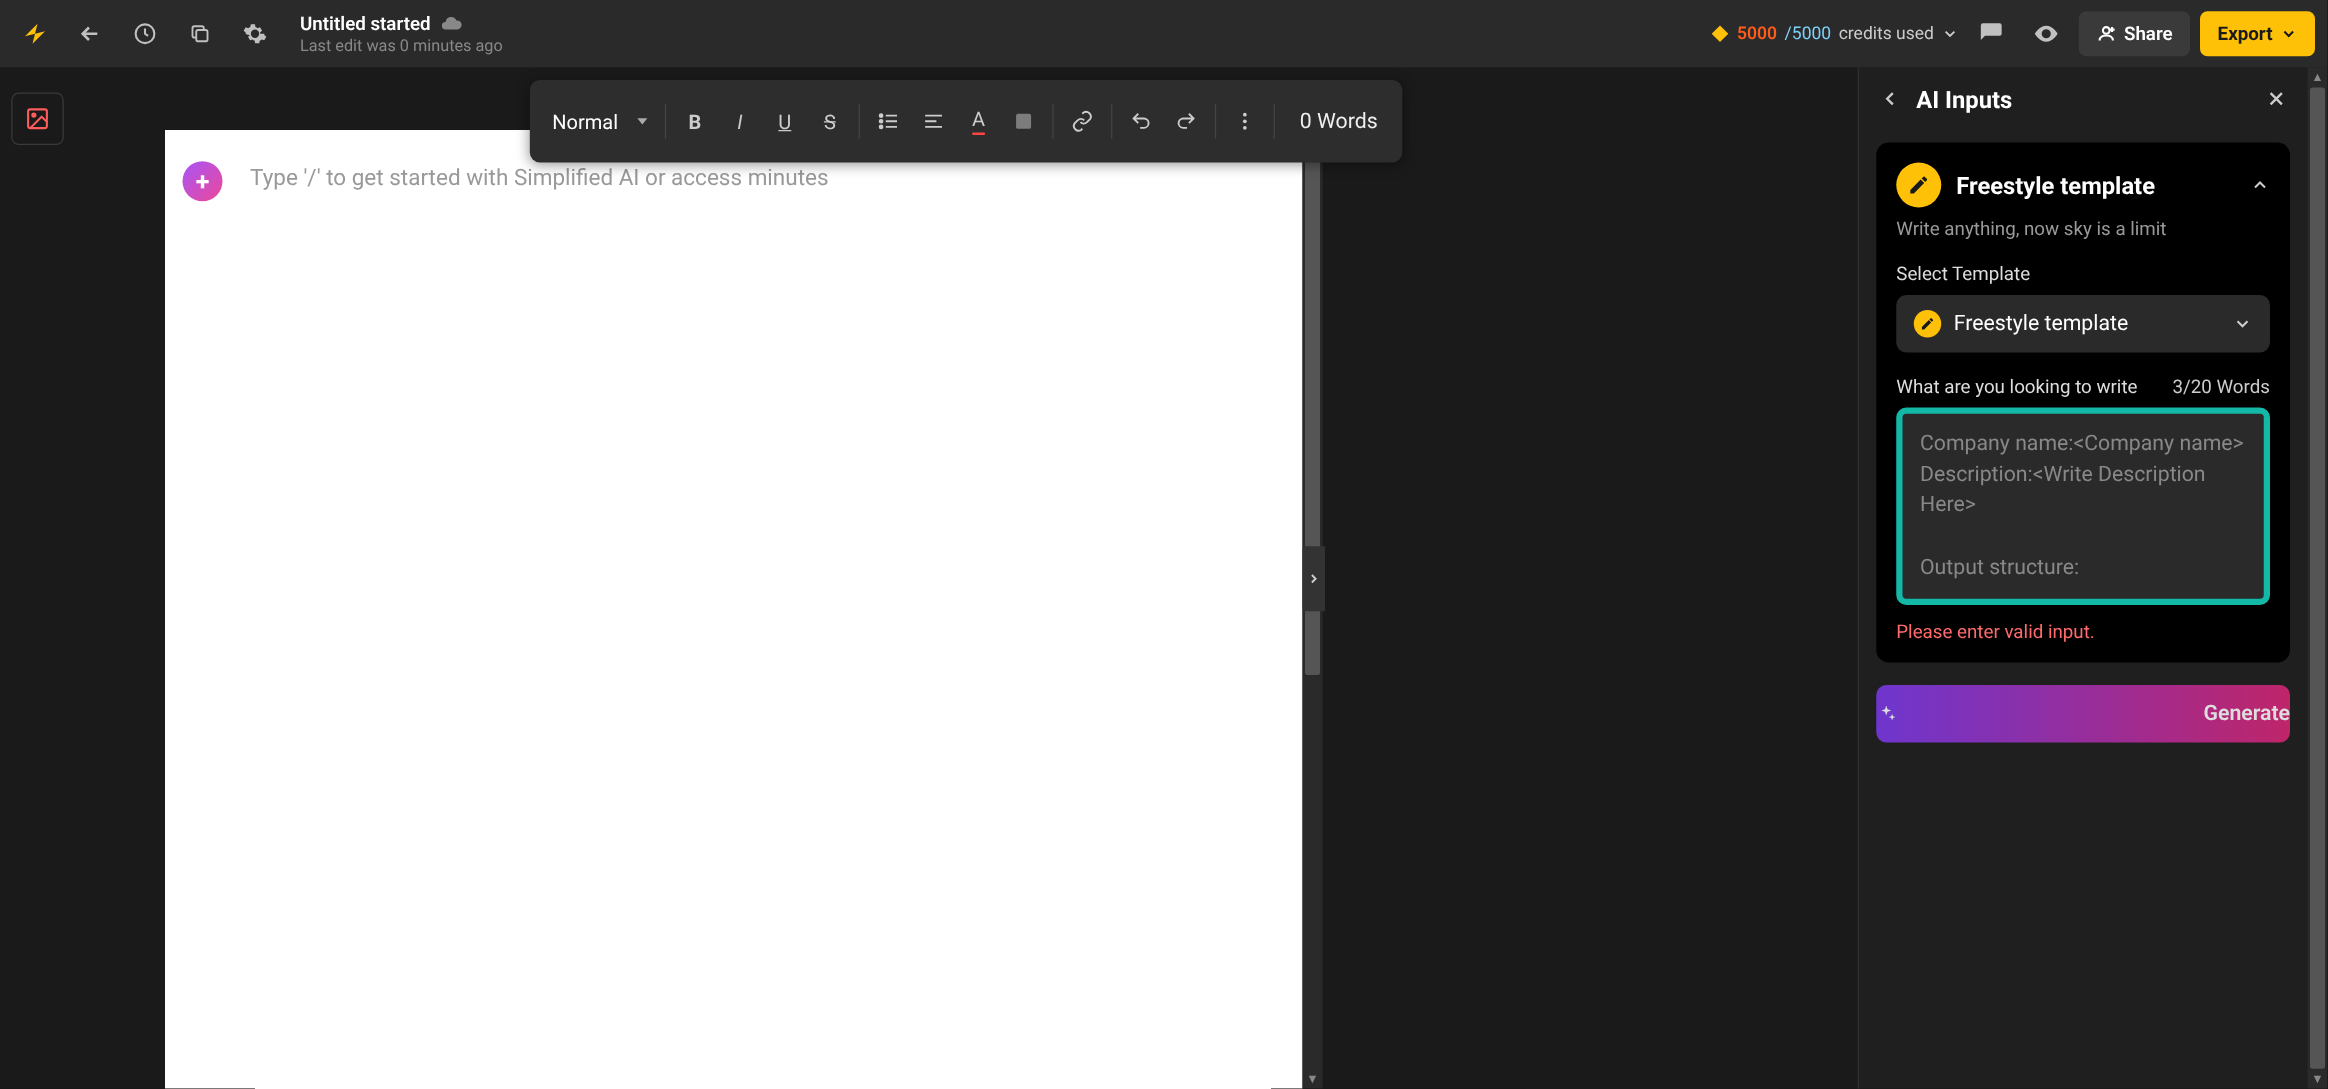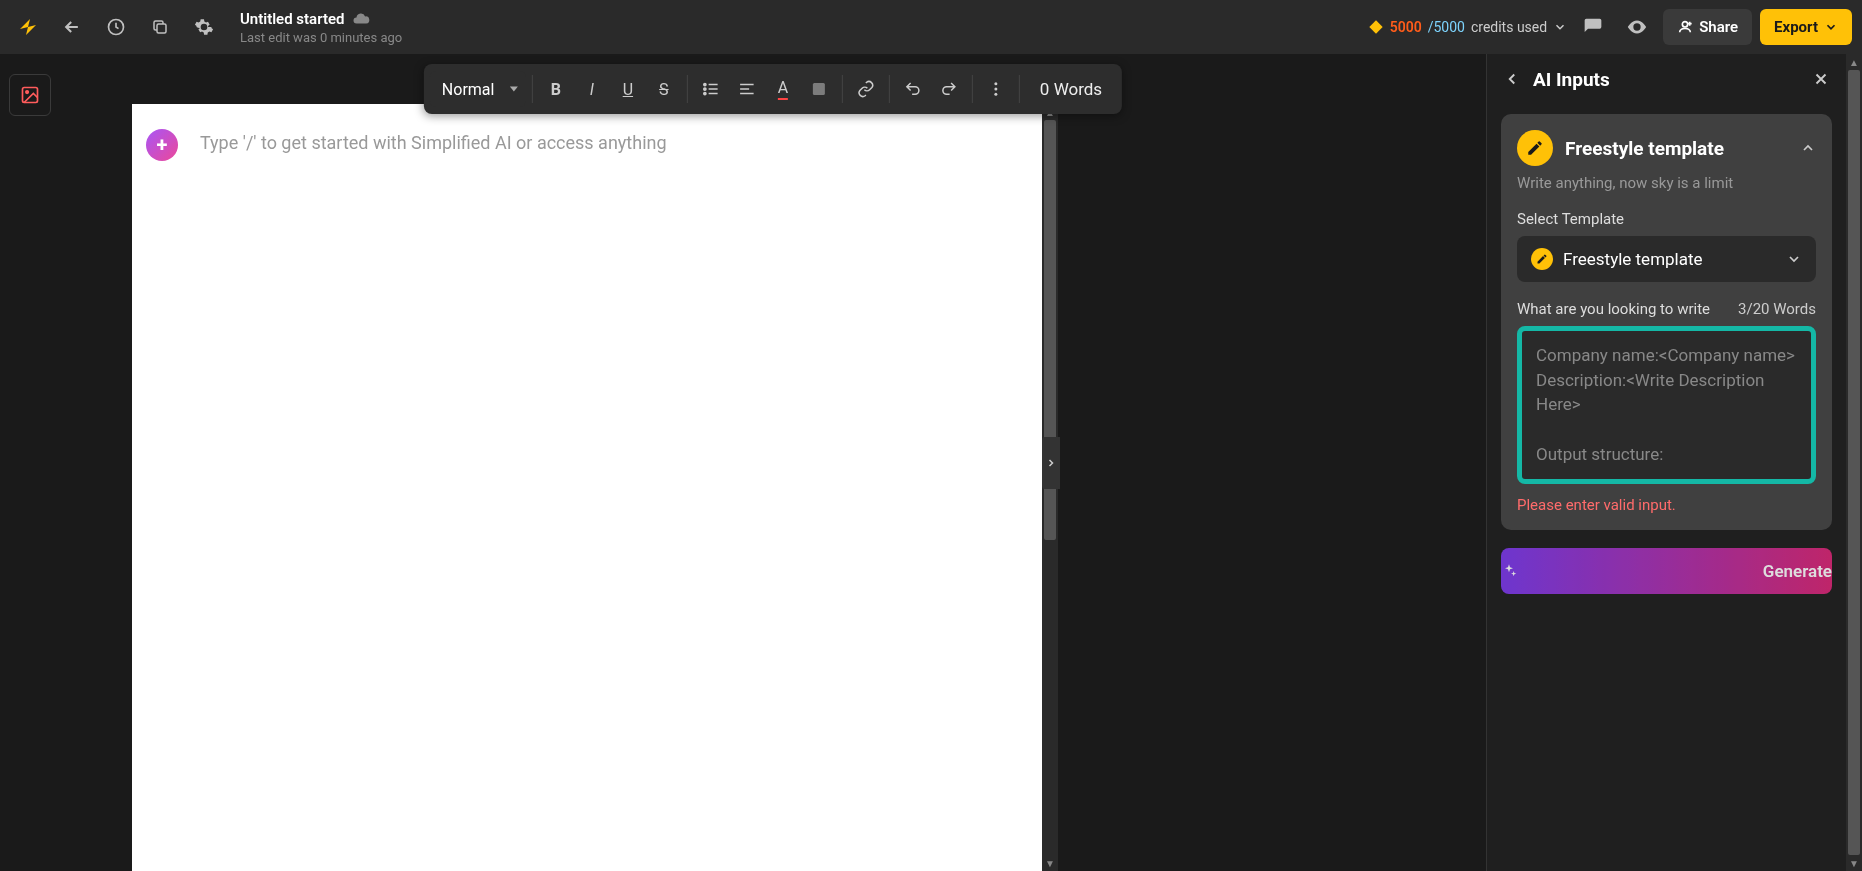--- a/index.html
+++ b/index.html
@@ -21,21 +21,21 @@
 .share-btn { display: flex; align-items: center; gap: 6px; height: 36px; padding: 0 14px; border-radius: 6px; background: #3a3a3a; color: #fff; font-size: 15px; font-weight: 600; cursor: pointer; }
 .export-btn { display: flex; align-items: center; gap: 6px; height: 36px; padding: 0 14px; border-radius: 6px; background: #ffc107; color: #1a1a1a; font-size: 15px; font-weight: 700; cursor: pointer; }
 
 
 .main { display: flex; height: calc(100% - 54px); }
 .left-rail { width: 60px; background: #1a1a1a; padding-top: 20px; display: flex; flex-direction: column; align-items: center; }
 .rail-btn { width: 42px; height: 42px; border-radius: 6px; display: flex; align-items: center; justify-content: center; cursor: pointer; border: 1px solid #3a3a3a; }
 .rail-btn svg { color: #ff5c5c; }
 
 .editor-wrap { flex: 1; background: #1a1a1a; position: relative; overflow: hidden; }
-.toolbar { position: absolute; top: 10px; left: 50%; transform: translateX(-50%); height: 50px; background: #2d2d2d; border-radius: 8px; display: flex; align-items: center; padding: 0 6px; gap: 2px; z-index: 10; box-shadow: 0 2px 10px rgba(0,0,0,0.4); }
+.toolbar { position: absolute; top: 10px; left: 50%; transform: translateX(-50%); height: 66px; background: #2d2d2d; border-radius: 8px; display: flex; align-items: center; padding: 0 6px; gap: 2px; z-index: 10; box-shadow: 0 2px 10px rgba(0,0,0,0.4); }
 .style-select { height: 36px; background: #2d2d2d; border: none; color: #fff; font-size: 16px; padding: 0 24px 0 12px; border-radius: 6px; cursor: pointer; appearance: none; position: relative; min-width: 96px; }
 .select-wrap { position: relative; display:flex; align-items:center; }
 .select-wrap::after { content:''; position:absolute; right:8px; top:50%; transform:translateY(-50%); width:0;height:0;border-left:4px solid transparent;border-right:4px solid transparent;border-top:5px solid #aaa; pointer-events:none;}
 .select-wrap::before { content:''; position:absolute; right:8px; top:50%; transform:translateY(-8px); width:0;height:0;border-left:4px solid transparent;border-right:4px solid transparent;border-bottom:5px solid #aaa; pointer-events:none;}
 .tbtn { width: 34px; height: 36px; display: flex; align-items: center; justify-content: center; cursor: pointer; color: #ccc; border-radius: 4px; font-size: 16px; }
 .tsep { width: 1px; height: 28px; background: #444; margin: 0 4px; }
 .word-count { font-size: 17px; color: #eee; padding: 0 14px; white-space: nowrap; }
 
 .canvas { position: absolute; top: 50px; left: 72px; width: 910px; bottom: 0; background: #fff; }
 .add-btn { position: absolute; top: 75px; left: 86px; width: 32px; height: 32px; border-radius: 50%; background: linear-gradient(135deg, #a855f7, #ec4899); display: flex; align-items: center; justify-content: center; color: #fff; font-size: 20px; font-weight: 700; cursor: pointer; z-index: 5; }
@@ -49,21 +49,21 @@
 .collapse-handle { position:absolute; right:-18px; top:50%; width:18px; height:52px; background:#333; transform:translateY(-50%); border-radius:3px 0 0 3px; display:flex;align-items:center;justify-content:center;color:#ccc;cursor:pointer; z-index:20; }
 
 
 .panel { width: 360px; background: #1f1f1f; border-left: 1px solid #333; display: flex; flex-direction: column; }
 .panel-head { height: 50px; display: flex; align-items: center; padding: 0 16px; gap: 12px; }
 .panel-head h2 { font-size: 19px; font-weight: 700; color: #fff; flex: 1; }
 .pclose { cursor: pointer; color: #ccc; }
 .pback { cursor: pointer; color: #ccc; }
 .panel-body { flex:1; overflow-y:auto; padding: 10px 14px 20px; }
 
-.card { background: #404040; border-radius: 10px; padding: 16px; margin-bottom: 18px; }
+.card { background: #000000; border-radius: 10px; padding: 16px; margin-bottom: 18px; }
 .card-head { display:flex; align-items:center; gap:12px; }
 .card-icon { width:36px;height:36px;border-radius:50%;background:#ffc107;display:flex;align-items:center;justify-content:center;color:#1a1a1a; }
 .card-title { font-size:19px; font-weight:700; color:#fff; flex:1; }
 .card-sub { font-size:15px; color:#999; margin-top:8px; }
 .chev { color:#ccc; cursor:pointer; }
 
 .field-label { font-size:15px; color:#ddd; margin:18px 0 8px; display:flex; justify-content:space-between; align-items:flex-start; gap:10px; }
 .field-label .count { color:#ccc; white-space:nowrap; }
 .select-box { background:#2a2a2a; border-radius:8px; height:46px; display:flex; align-items:center; padding:0 14px; gap:10px; cursor:pointer; }
 .select-box .sicon { width:22px;height:22px;border-radius:50%;background:#ffc107;display:flex;align-items:center;justify-content:center;color:#1a1a1a;font-size:12px; }
@@ -242,21 +242,21 @@
             <circle cx="12" cy="12" r="2"></circle>
             <circle cx="12" cy="19" r="2"></circle>
           </svg>
       </div>
       <div class="tsep"></div>
       <div class="word-count">0 Words</div>
     </div>
 
     <div class="canvas"></div>
     <div class="add-btn">+</div>
-    <div class="editor-ph">Type '/' to get started with Simplified AI or access anything</div>
+    <div class="editor-ph">Type '/' to get started with Simplified AI or access minutes</div>
 
     <div class="vscroll" style="right: calc(100% - 72px - 910px - 16px);">
       <div class="arr">▲</div>
       <div class="track">
           <div class="thumb"></div>
         </div>
       <div class="arr">▼</div>
     </div>
     <div class="collapse-handle" style="right: calc(100% - 72px - 910px - 16px - 2px);">
       <svg width="12" height="12" viewBox="0 0 24 24" fill="none" stroke="currentColor" stroke-width="3">

